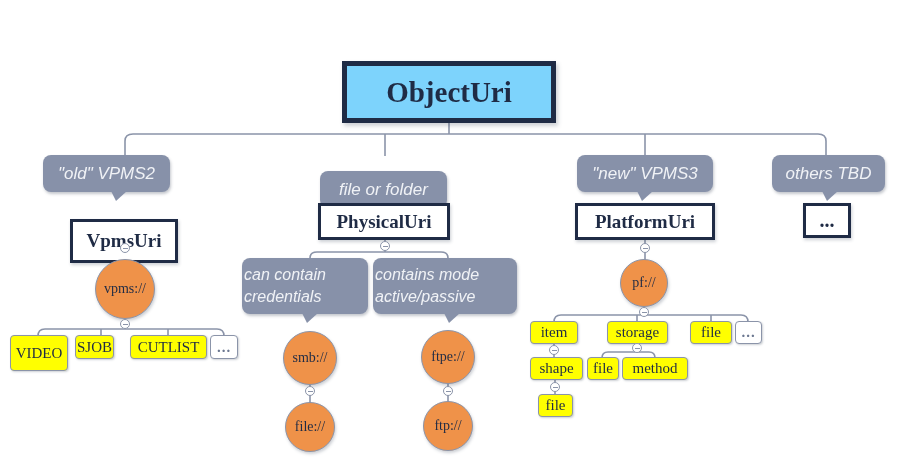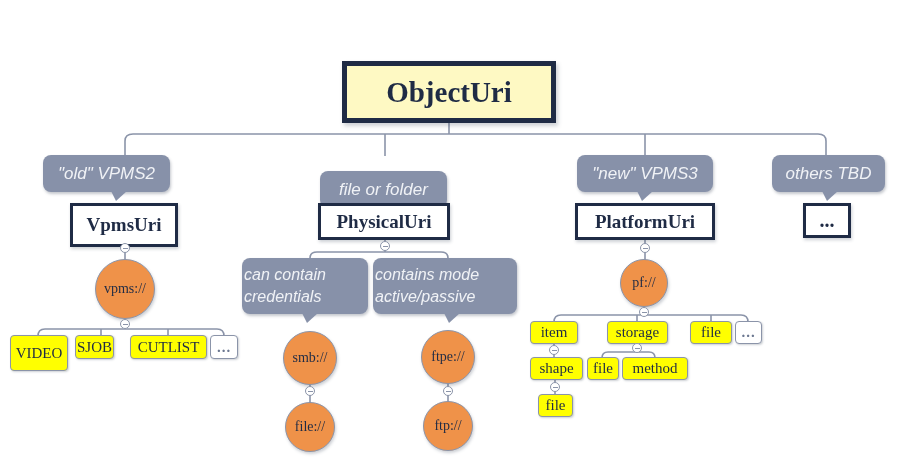--- a/index.html
+++ b/index.html
@@ -17,21 +17,21 @@
     height: 472px;
     background: #fff;
     overflow: hidden;
     font-family: "Liberation Serif", serif;
   }
   .connectors { position: absolute; left: 0; top: 0; }
   .connectors path { stroke: var(--connector); stroke-width: 1.6; fill: none; }
 
   .rootbox {
     position: absolute;
-    background: #fef9c3;
+    background: #7dd3fc;
     border: 5px solid var(--navy);
     display: flex; align-items: center; justify-content: center;
     font-weight: bold; font-size: 29px; color: var(--navy);
     box-shadow: 2px 3px 4px rgba(60,70,90,0.25);
   }
   .nodebox {
     position: absolute;
     background: #fff;
     border: 3px solid var(--navy);
     display: flex; align-items: center; justify-content: center;
@@ -142,21 +142,21 @@
   </svg>
 
   <div class="rootbox" style="left:342px; top:61px; width:214px; height:62px;">
     <span>ObjectUri</span>
   </div>
 
   <div class="callout" style="left:43px; top:155px; width:127px; height:37px;">
     <span>"old" VPMS2</span>
     <span class="tail" style="left:68px;"></span>
   </div>
-  <div class="nodebox" style="left:70px; top:203px; width:108px; height:44px;">
+  <div class="nodebox" style="left:70px; top:219px; width:108px; height:44px;">
     <span>VpmsUri</span>
   </div>
   <div class="toggle" style="left:120px; top:243px;"></div>
   <div class="circle" style="left:95px; top:259px; width:60px; height:60px;">
     <span>vpms://</span>
   </div>
   <div class="toggle" style="left:120px; top:319px;"></div>
   <div class="leaf" style="left:10px; top:335px; width:58px; height:36px;">
     <span>VIDEO</span>
   </div>

